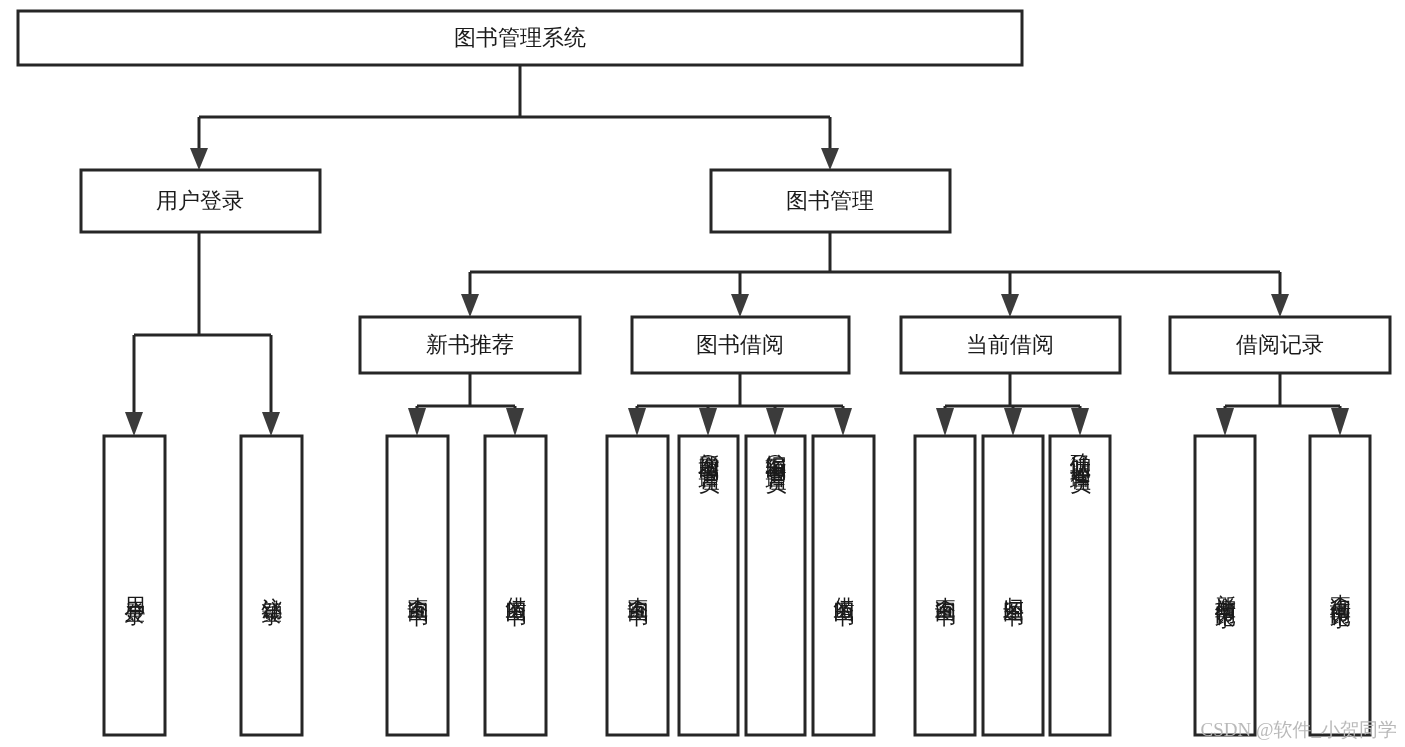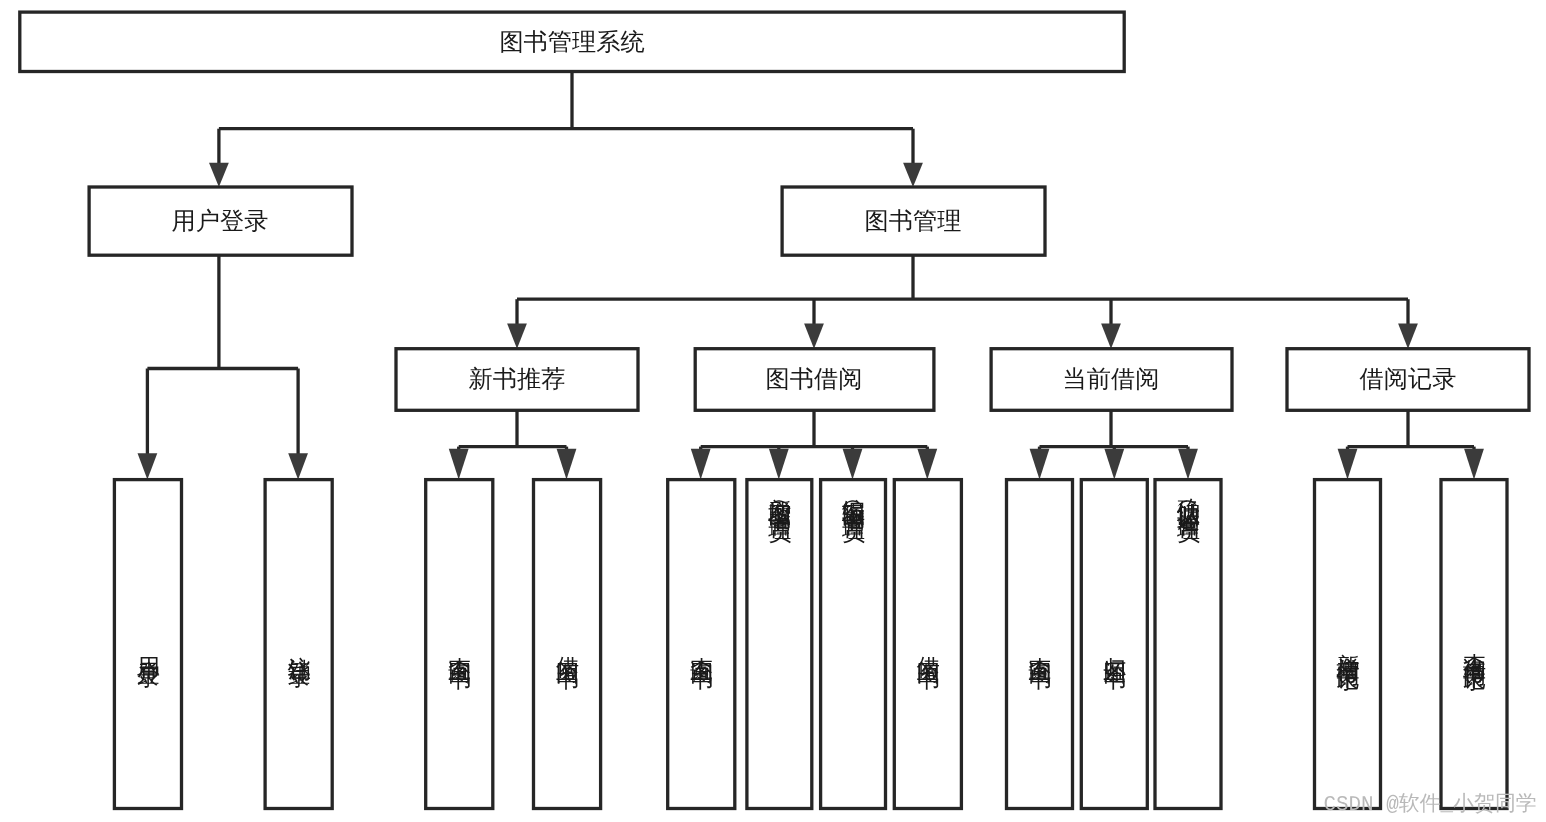--- a/index.html
+++ b/index.html
@@ -64,21 +64,21 @@
     line-height: 1.0;
     color: #1a1a1a;
     letter-spacing: 3px;
     white-space: nowrap;
     text-align: center;
   }
   .watermark {
     position: absolute;
     right: 8px;
     bottom: 4px;
-    font-family: Liberation Mono, monospace;
+    font-family: Liberation Serif, serif;
     font-size: 19px;
     color: #b9b9b9;
     white-space: nowrap;
     pointer-events: none;
   }
 </style>
 </head>
 <body>
 
 <div id="diagram-root">

